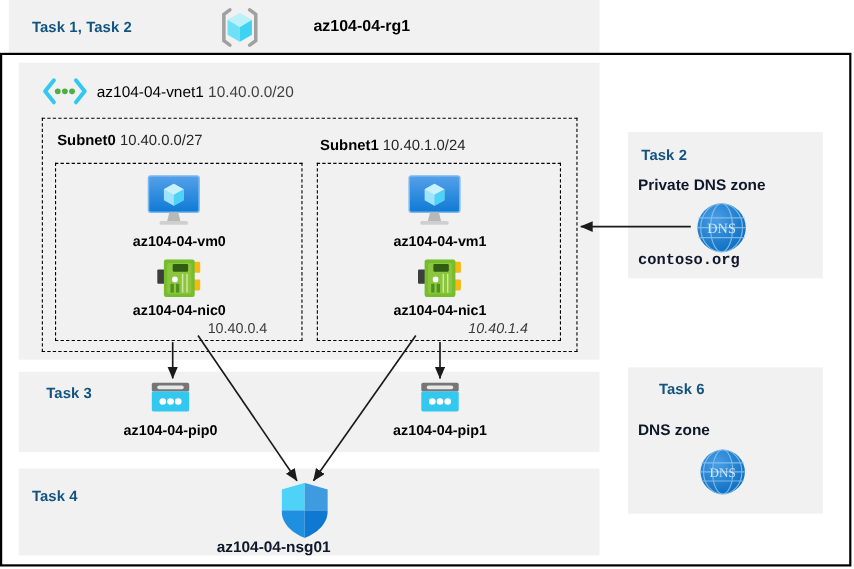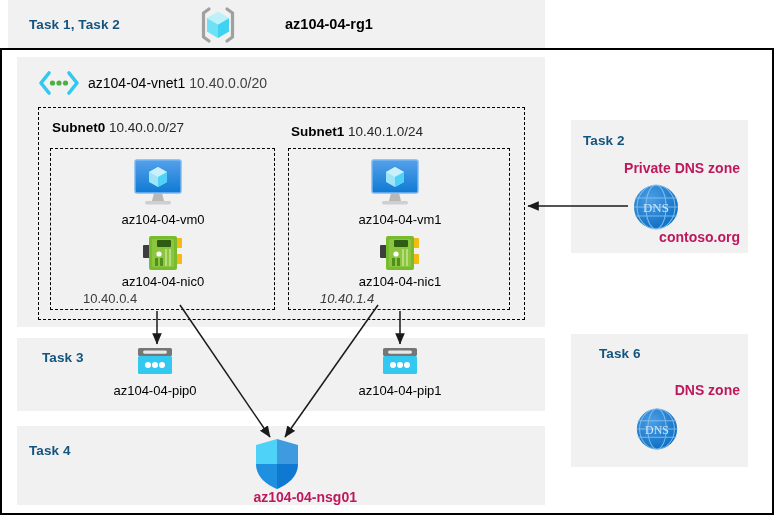--- a/index.html
+++ b/index.html
@@ -16,28 +16,28 @@
 
   
   .dash{position:absolute;border:1.6px dashed #000;box-sizing:border-box;}
 
   .sub-title{position:absolute;font-size:13.5px;white-space:nowrap;color:#262626;}
   .sub-title b{color:#000;font-weight:bold;}
 
   .vnet-title{position:absolute;font-size:14px;white-space:nowrap;color:#3f3f3f;}
   .vnet-title b{color:#000;font-weight:normal;}
 
-  .res-name{position:absolute;font-size:13px;font-weight:normal;color:#000;
+  .res-name{position:absolute;font-size:13px;font-weight:bold;color:#000;
             white-space:nowrap;text-align:center;}
   .res-ip{position:absolute;font-size:13px;color:#3b3b3b;white-space:nowrap;
-          text-align:left;}
+          text-align:right;}
   .hdr-name{position:absolute;font-size:14.5px;font-weight:bold;color:#000;
             white-space:nowrap;}
-  .big-name{position:absolute;font-size:14px;font-weight:bold;color:#be185d;
-            white-space:nowrap;text-align:right;}
+  .big-name{position:absolute;font-size:14px;font-weight:bold;color:#0f172a;
+            white-space:nowrap;text-align:left;}
 
   .icon{position:absolute;}
   svg{display:block;overflow:visible;}
   #arrow-layer{position:absolute;left:0;top:0;width:776px;height:517px;
                pointer-events:none;}
 </style>
 </head>
 <body>
 
 <div class="panel" style="left:8px;top:0;width:537px;height:48px;"></div>
@@ -258,21 +258,21 @@
       <ellipse cx="24" cy="24" rx="10" ry="22"></ellipse>
       <ellipse cx="24" cy="24" rx="19" ry="22"></ellipse>
       <path d="M3 15 H45"></path>
         <path d="M2 24 H46"></path>
         <path d="M3 33 H45"></path>
     </g>
     <text x="24" y="29" text-anchor="middle" fill="#cfe6fa" font-family="Liberation Serif, serif" font-size="13">DNS</text>
   </svg>
 </div>
 
-<div class="big-name" style="left:580px;top:229px;width:160px;">contoso.org</div>
+<div class="big-name" style="left:580px;top:229px;width:160px;font-family:Liberation Mono, monospace;">contoso.org</div>
 
 <div class="panel" style="left:571px;top:334px;width:177px;height:133px;"></div>
 
 <div class="task-label" style="left:583px;top:346px;margin-left:16px;">Task 6</div>
 
 <div class="big-name" style="left:580px;top:382px;width:160px;">DNS zone</div>
 
 <div class="icon" style="left:635px;top:407px;">
   <svg width="44" height="44" viewBox="0 0 48 48">
     <defs>

